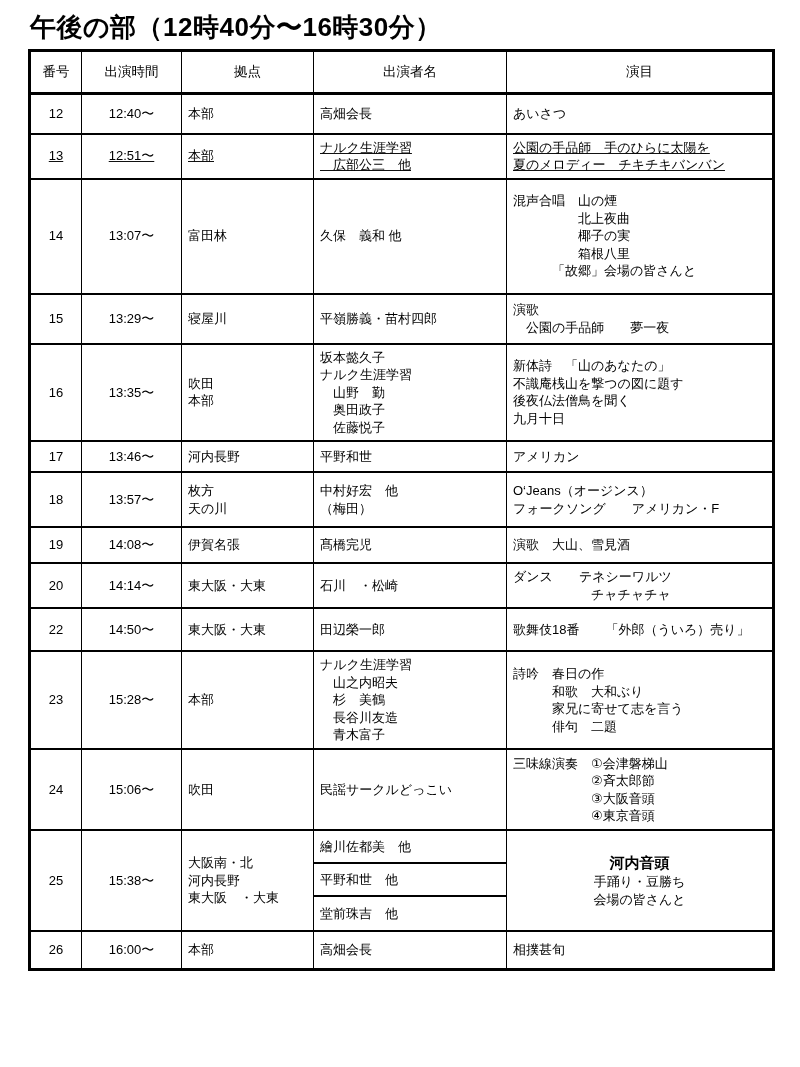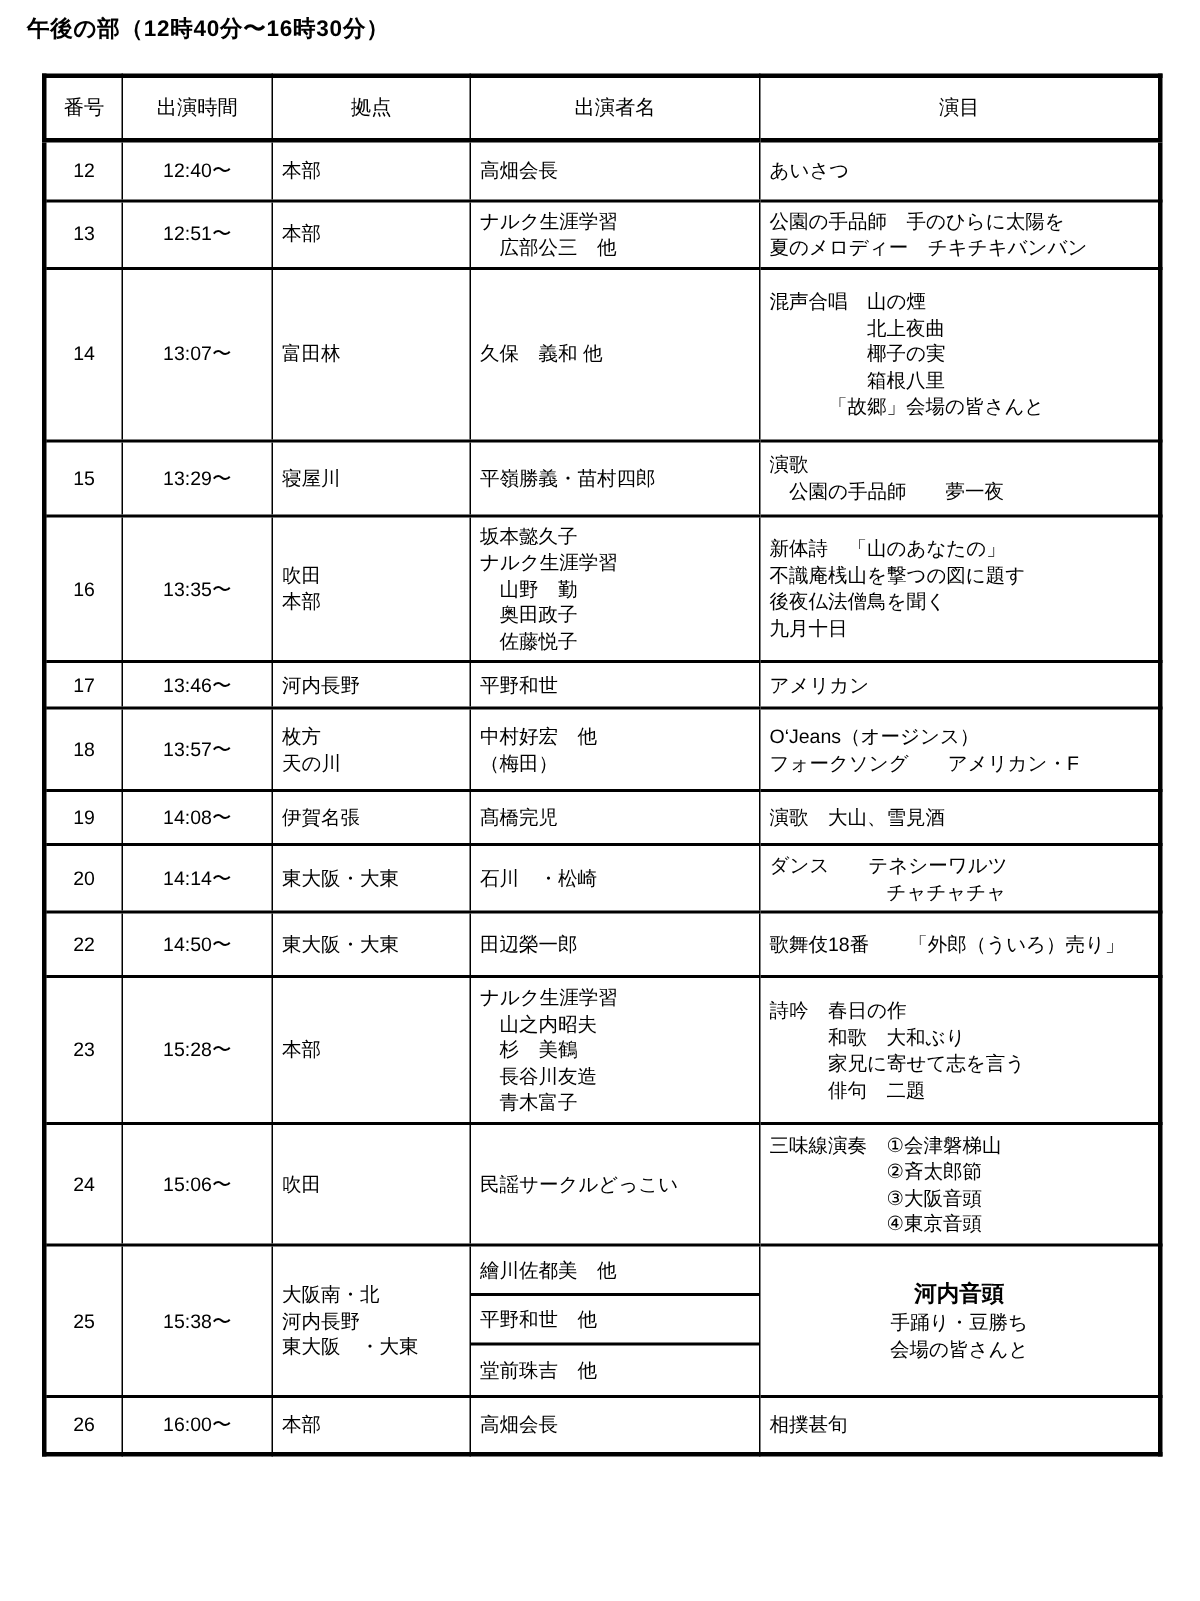--- a/index.html
+++ b/index.html
@@ -2,22 +2,22 @@
 <html><head>
 <meta charset="utf-8">
 <style>
   html,body{margin:0;padding:0;}
   body{
     width:800px;height:1067px;background:#ffffff;
     font-family:"Liberation Sans","DejaVu Sans",sans-serif;
     color:#111;position:relative;overflow:hidden;
   }
   .page-title{
-    position:absolute;left:18px;top:10px;
-    font-size:15px;font-weight:bold;letter-spacing:0.5px;color:#000;
+    position:absolute;left:30px;top:10px;
+    font-size:26px;font-weight:bold;letter-spacing:0.5px;color:#000;
   }
   table.schedule{
     position:absolute;left:28px;top:49px;width:744px;
     border-collapse:collapse;table-layout:fixed;
     border:3px solid #000;
   }
   col.w-no{width:52px;}
   col.w-time{width:100px;}
   col.w-base{width:132px;}
   col.w-perf{width:193px;}
@@ -68,21 +68,21 @@
       </tr>
     </thead>
   <tbody>
       <tr style="height: 40px;">
         <td class="c-no">12</td>
         <td class="c-time">12:40〜</td>
         <td class="c-base"><div>本部</div></td>
         <td class="c-perf"><div>高畑会長</div></td>
         <td class="c-prog"><div>あいさつ</div></td>
       </tr>
-      <tr style="height: 36px;">
+      <tr style="height: 36px; text-decoration: underline;">
         <td class="c-no">13</td>
         <td class="c-time">12:51〜</td>
         <td class="c-base"><div>本部</div></td>
         <td class="c-perf"><div>ナルク生涯学習</div><div>　広部公三　他</div></td>
         <td class="c-prog"><div>公園の手品師　手のひらに太陽を</div><div>夏のメロディー　チキチキバンバン</div></td>
       </tr>
       <tr style="height: 115px;">
         <td class="c-no">14</td>
         <td class="c-time">13:07〜</td>
         <td class="c-base"><div>富田林</div></td>

